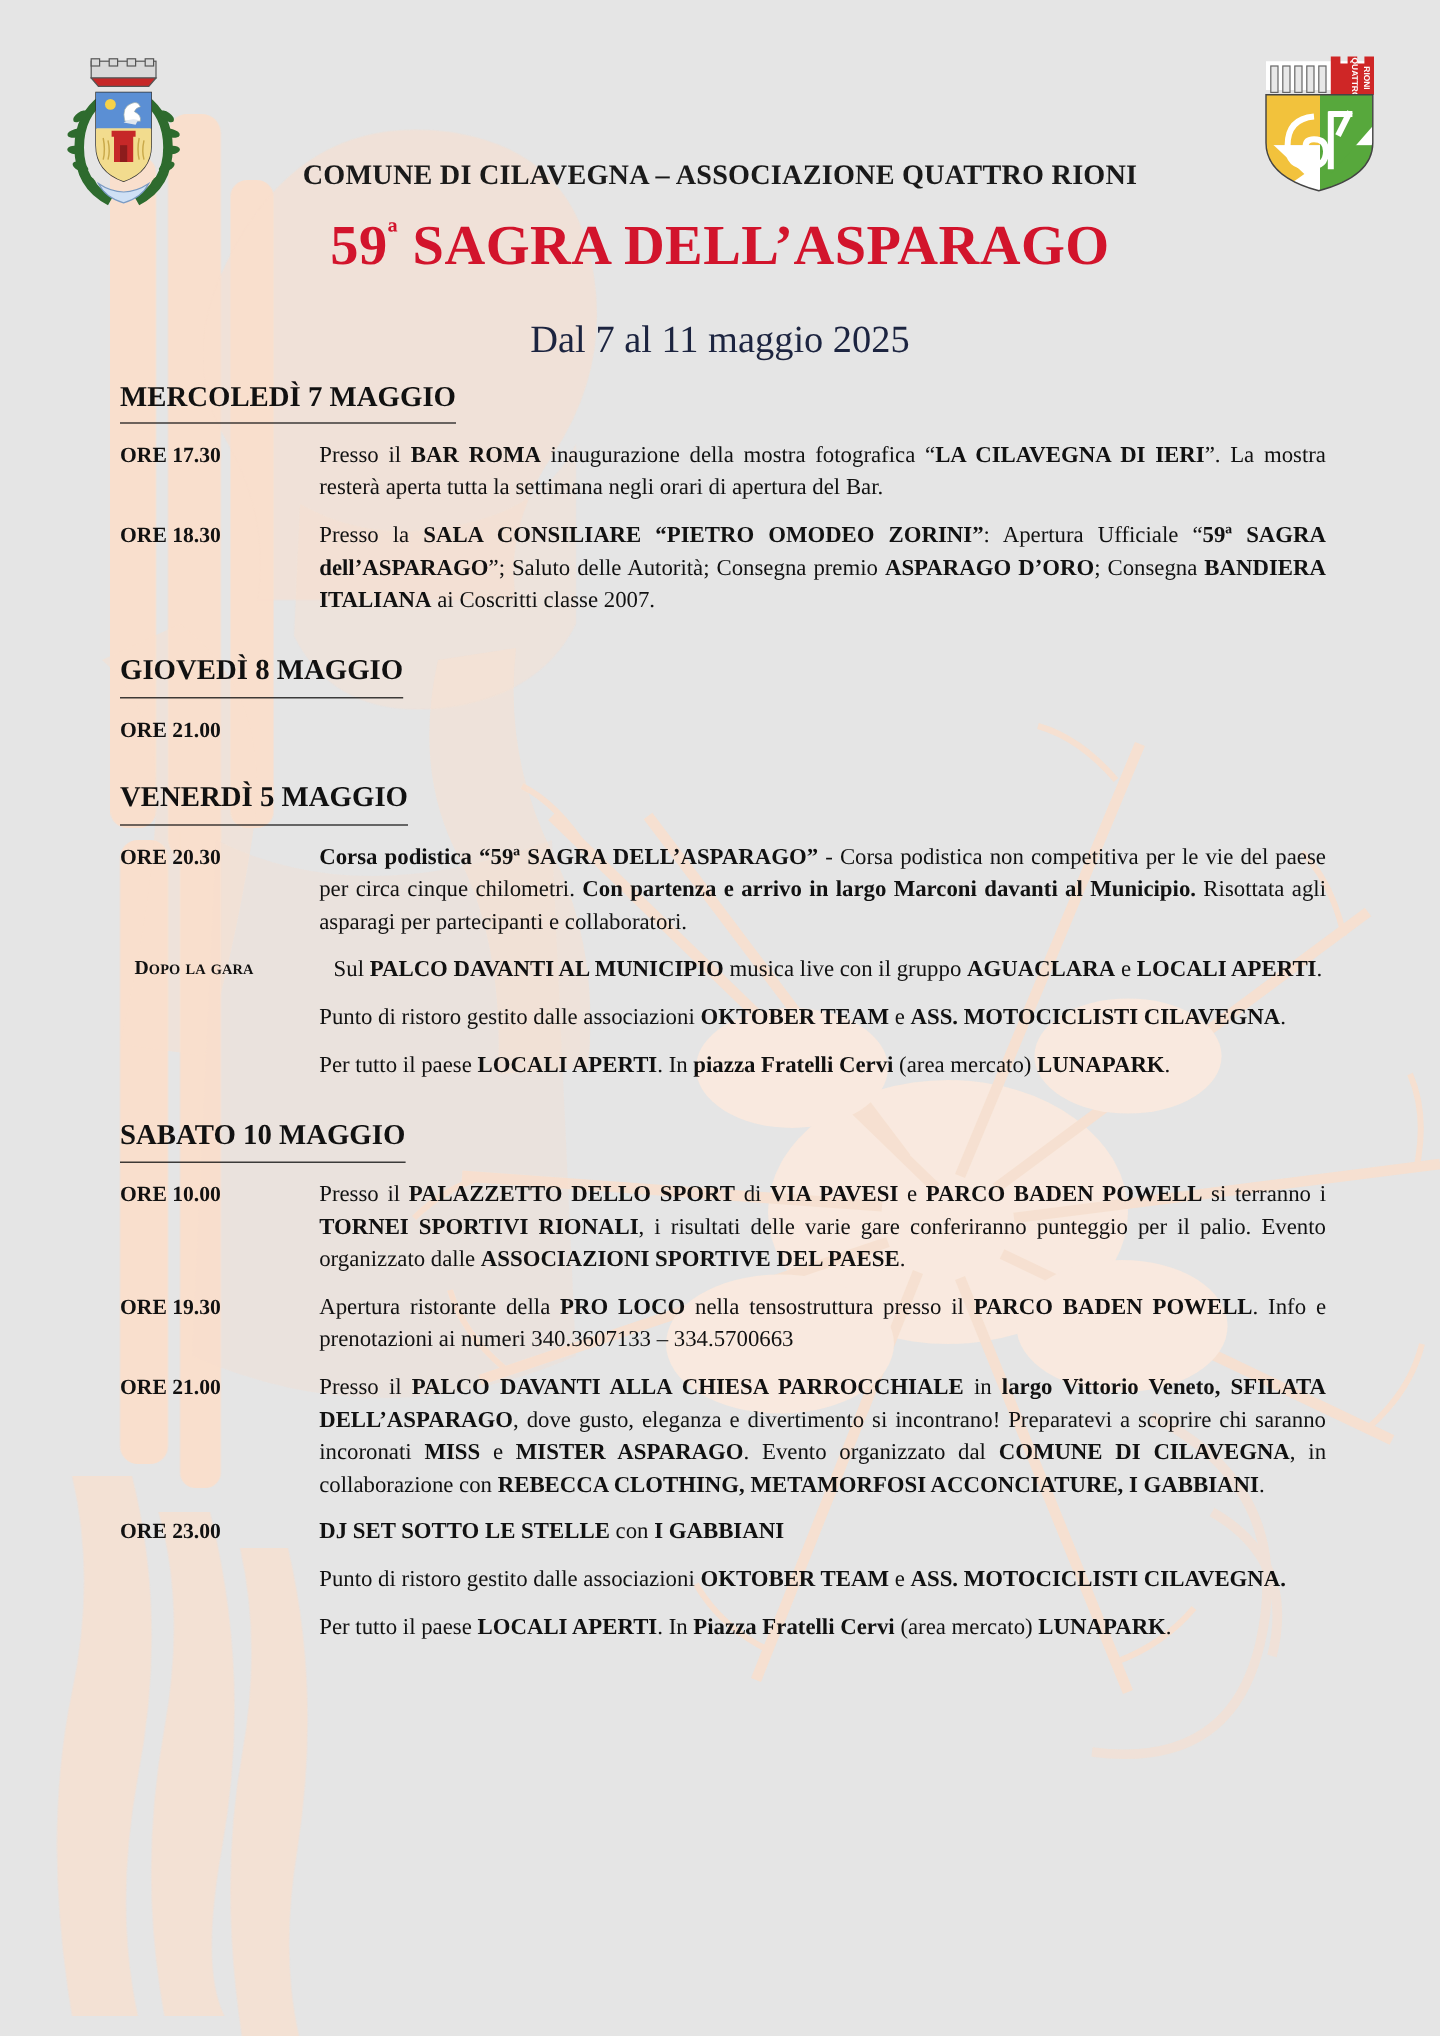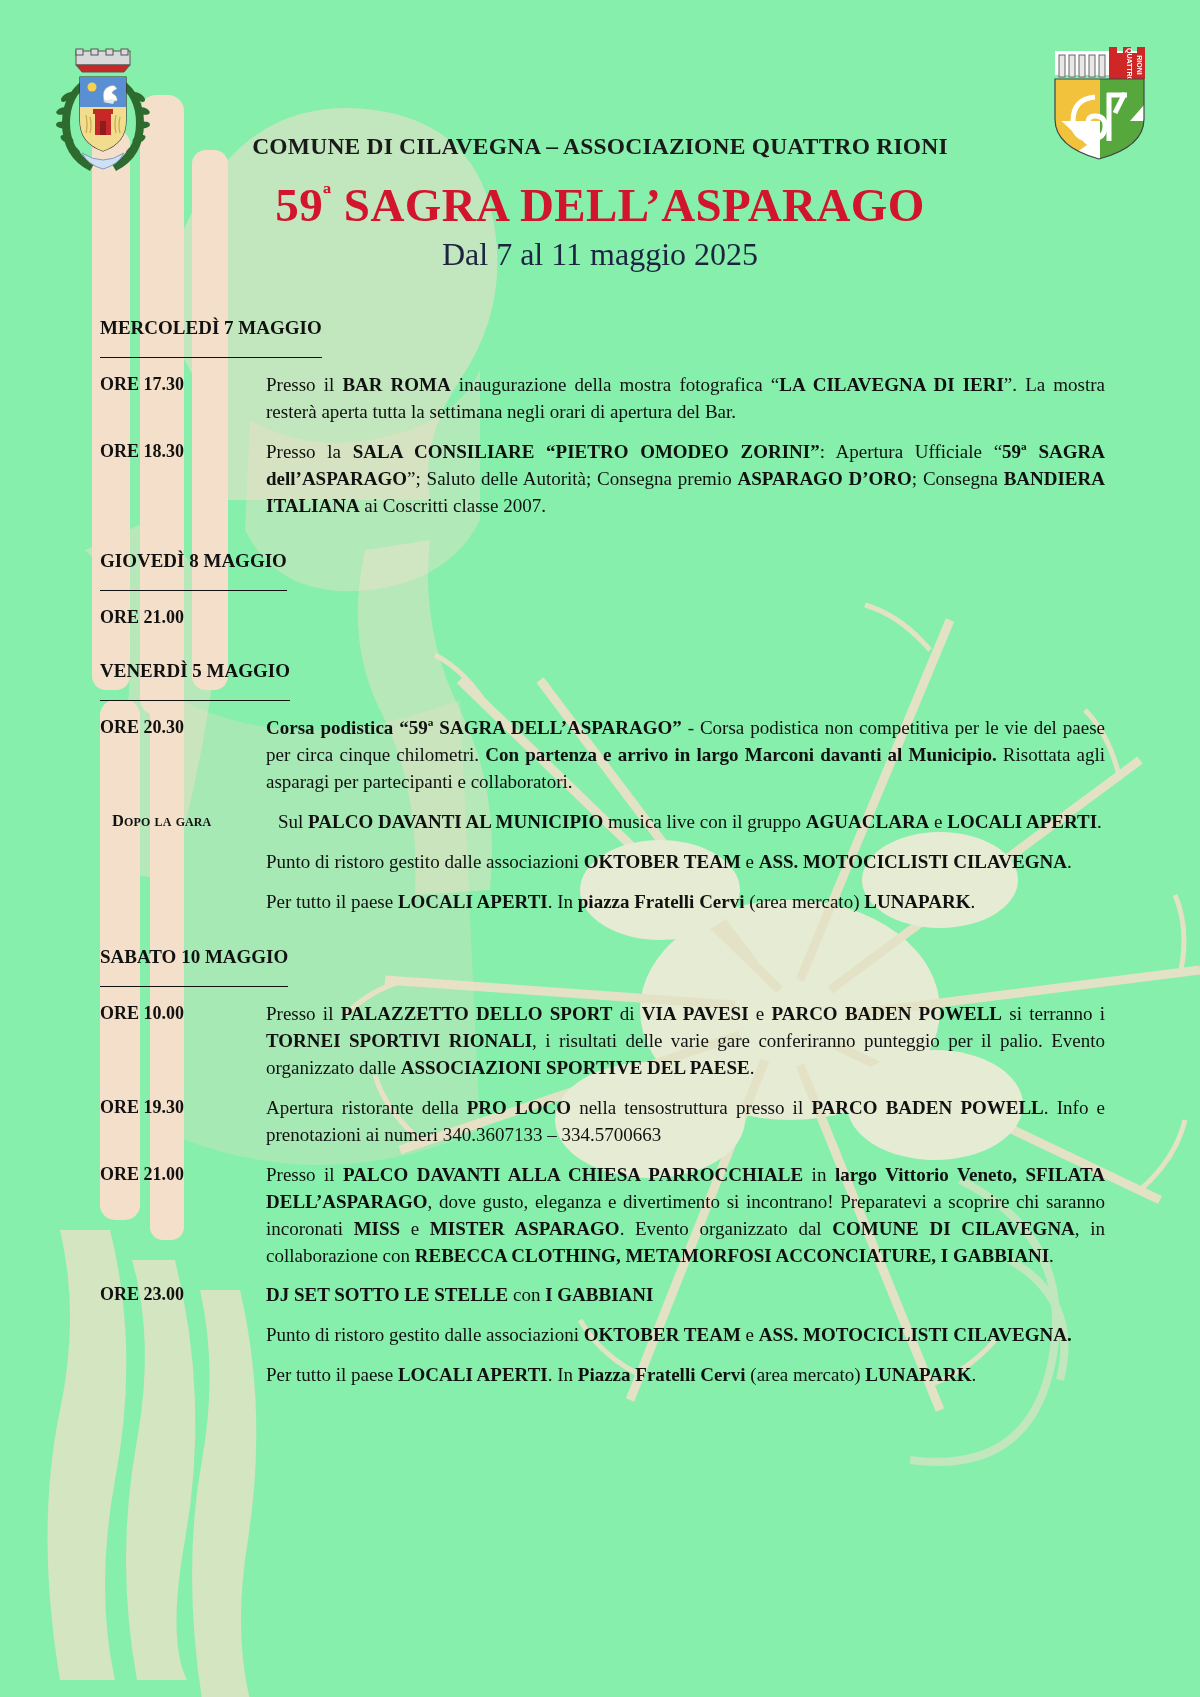--- a/index.html
+++ b/index.html
@@ -7,21 +7,21 @@
     padding: 0;
     background: #ffffff;
   }
   body {
     font-family: "Liberation Serif", "DejaVu Serif", serif;
   }
   .page {
     position: relative;
     width: 1200px;
     height: 1697px;
-    background: #86efac;
+    background: #e5e5e5;
     overflow: hidden;
   }
 
   
   .watermark {
     position: absolute;
     left: 0; top: 0;
     width: 1200px; height: 1697px;
     z-index: 0;
     pointer-events: none;
@@ -63,41 +63,41 @@
     color: #d2142c;
     letter-spacing: 0.4px;
     font-family: "Liberation Serif", "DejaVu Serif", serif;
   }
   .main-title sup {
     font-size: 0.58em;
     vertical-align: super;
   }
   .sub-title {
     position: absolute;
-    left: 0; right: 0; top: 236px;
+    left: 0; right: 0; top: 264px;
     text-align: center;
     font-size: 32px;
     color: #1c2440;
     font-family: "Liberation Serif", "DejaVu Serif", serif;
   }
 
   
   .content {
     position: relative;
     z-index: 2;
     padding: 0 95px 0 100px;
   }
   .day-heading {
-    font-size: 19px;
+    font-size: 24px;
     font-weight: bold;
     color: #111;
     margin: 18px 0 14px 0;
     display: inline-block;
     border-bottom: 1.6px solid #111;
-    padding-bottom: 18px;
+    padding-bottom: 8px;
     line-height: 1.1;
   }
   .day-block { margin-bottom: 2px; }
 
   .entry {
     display: flex;
     align-items: flex-start;
     margin-bottom: 13px;
     gap: 26px;
   }

